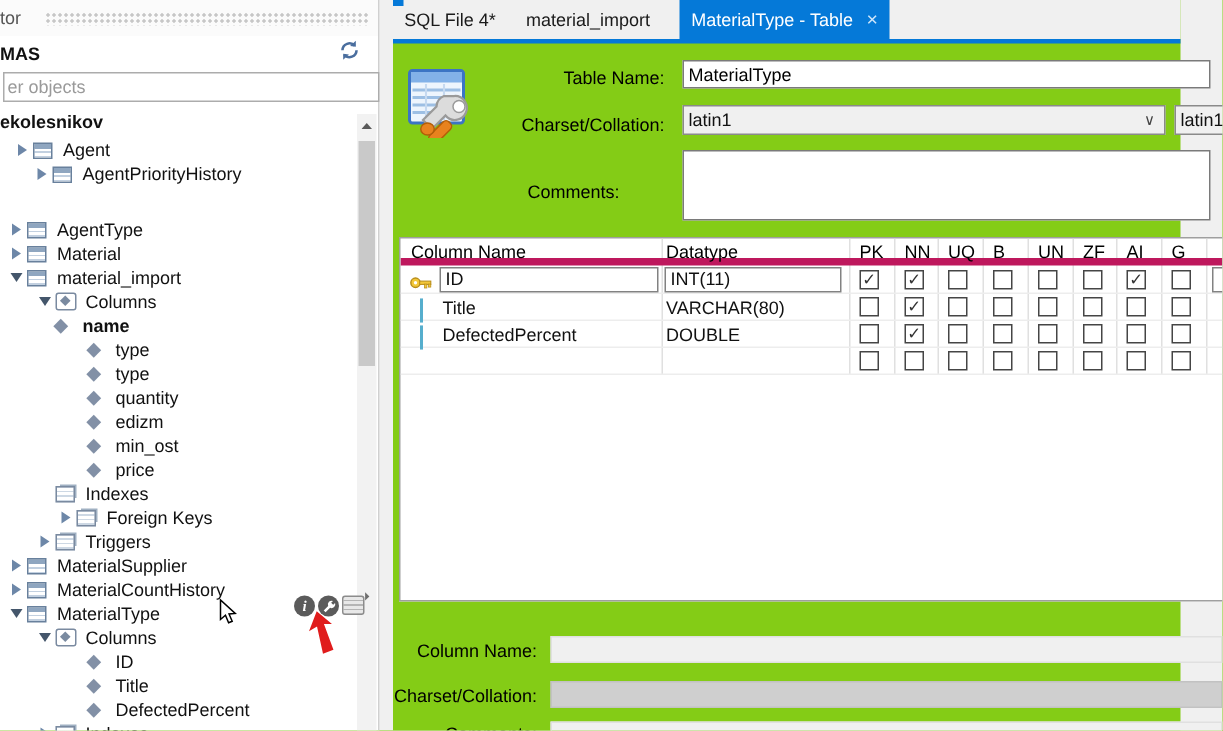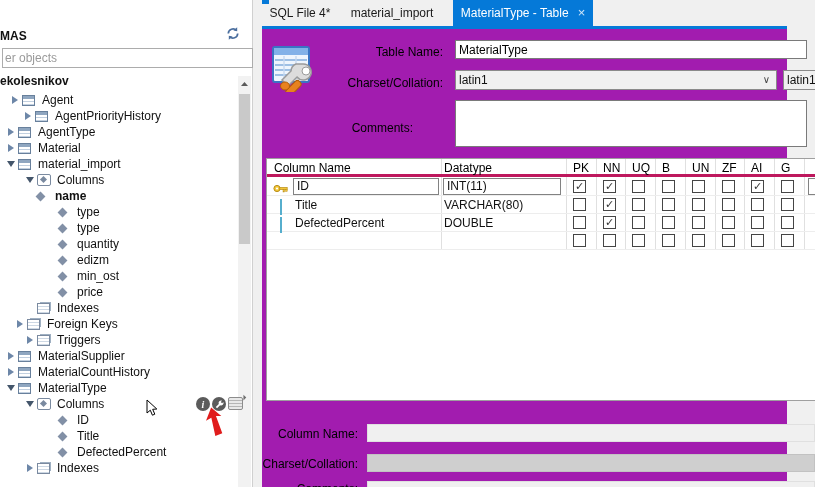--- a/index.html
+++ b/index.html
@@ -46,21 +46,21 @@
   .hic{width:14px;height:14px;border-radius:50%;background:#5b5b5b;color:#fff;display:flex;align-items:center;justify-content:center;
        font-family:"Liberation Serif",serif;font-style:italic;font-weight:bold;font-size:10px}
   #tbledit-icon{width:15px;height:13px;border:1px solid #8c8c8c;box-sizing:border-box;border-radius:2px;position:relative;
        background:repeating-linear-gradient(to bottom,#e8e8e8 0 2px,#b5b5b5 2px 3px)}
   #tbledit-icon:after{content:"";position:absolute;right:-2px;top:-3px;width:0;height:0;
        border-left:4px solid transparent;border-bottom:4px solid transparent;border-top:4px solid #6e6e6e;transform:rotate(45deg)}
   #red-arrow{position:absolute;left:205px;top:407px}
   #mouse-cursor{position:absolute;left:146px;top:399px}
 
   
-  #editor{position:absolute;left:262px;top:0;width:525px;height:487px;background:#a21caf}
+  #editor{position:absolute;left:262px;top:0;width:525px;height:487px;background:#84cc16}
   #tabbar{position:absolute;left:0;top:0;width:100%;height:26px;background:#f0f0f0}
   .tab{position:absolute;top:0;height:26px;line-height:26px;text-align:center;color:#1a1a1a;cursor:pointer}
   .tab.active{color:#fff}
   #tab-close{margin-left:9px;color:#cfe6fa;font-size:13px;cursor:pointer}
   #accent-strip{position:absolute;left:0;top:26px;width:100%;height:3px}
   #tab-frag{position:absolute;left:0;top:0;width:7px;height:4px}
 
   .flabel{position:absolute;width:150px;text-align:right;color:#000}
   #table-name-input{position:absolute;left:193px;top:40px;width:352px;height:19px;border:1px solid #7a7a7a;
       font-family:"Liberation Sans",sans-serif;font-size:12px;padding:0 3px;box-sizing:border-box}
@@ -71,21 +71,21 @@
       box-sizing:border-box;display:flex;align-items:center;padding:0 3px;overflow:hidden;cursor:pointer}
   #comments-area{position:absolute;left:193px;top:100px;width:352px;height:47px;border:1px solid #7a7a7a;resize:none;
       font-family:"Liberation Sans",sans-serif;font-size:12px;box-sizing:border-box}
 
   
   #editor-icon{position:absolute;left:8px;top:42px}
 
   
   #grid{position:absolute;left:4px;top:158px;width:550px;height:243px;border:1px solid #9f9f9f;box-sizing:border-box;background:#fff;overflow:hidden}
   .gsep{position:absolute;top:0;width:1px;height:91px;background:#e0e0e0}
-  #ghead{position:absolute;left:0;top:0;width:100%;height:18px;border-bottom:3px solid #be185d;box-sizing:border-box}
+  #ghead{position:absolute;left:0;top:0;width:100%;height:18px;border-bottom:5px solid #be185d;box-sizing:border-box}
   .ghl{position:absolute;top:2px;color:#000}
   .grow{position:absolute;left:0;width:100%;height:18px;border-bottom:1px solid #ededed;box-sizing:border-box}
   .gname{position:absolute;left:28px;top:2px}
   .gtype{position:absolute;left:177px;top:2px}
   .gicon{position:absolute;left:13px;top:4px}
   .gdiamond{width:7px;height:7px;background:#cdeaf4;border:1px solid #56aecd;transform:rotate(45deg);margin-top:1px}
   .editbox{position:absolute;top:0;height:17px;border:1px solid #828282;background:#fff;box-sizing:border-box;line-height:15px;padding-left:3px}
   .cb{position:absolute;top:2px;width:13px;height:13px;border:1px solid #454545;background:#fff;box-sizing:border-box;
       display:flex;align-items:center;justify-content:center;font-size:11px;color:#333;cursor:pointer}
 
@@ -94,20 +94,24 @@
   .bfield{position:absolute;left:105px;width:448px;height:18px;box-sizing:border-box}
   #b-colname{top:424px;background:#f0f0f0;border:1px solid #e0e0e0}
   #b-charset{top:454px;background:#cfcfcf;border:1px solid #c2c2c2}
   #b-comments{top:481px;background:#f0f0f0;border:1px solid #e0e0e0}
   #b-comments-label{top:482px;height:5px;overflow:hidden}
 </style>
 </head>
 <body>
 
 <div id="sidebar">
+  <div id="nav-titlebar">
+    <span id="nav-title">tor</span>
+    <div id="nav-dots"></div>
+  </div>
   <div id="schemas-header">MAS</div>
   <div id="refresh-btn">
     <svg width="14" height="13" viewBox="0 0 14 13">
       <path d="M2.3 6.5a4.7 4.7 0 0 1 8.2-3" fill="none" stroke="#4a6e9e" stroke-width="1.7"></path>
       <path d="M11.7 6.5a4.7 4.7 0 0 1-8.2 3" fill="none" stroke="#4a6e9e" stroke-width="1.7"></path>
       <path d="M11.2 0.2 L11.2 4.2 L7.4 3.6 Z" fill="#4a6e9e"></path>
       <path d="M2.8 12.8 L2.8 8.8 L6.6 9.4 Z" fill="#4a6e9e"></path>
     </svg>
   </div>
   <input id="filter-box" readonly="" value="er objects" style="">
@@ -125,40 +129,40 @@
       </div>
       <div class="trow" style="padding-left: 20px;">
         <span class="ar">
           <span class="ar-right"></span>
         </span>
         <span class="tic">
           <span class="ic-table"></span>
         </span>
         <span class="tlabel">AgentPriorityHistory</span>
       </div>
+      <div class="trow" style="padding-left: 3px; margin-top: 21px;">
+        <span class="ar">
+          <span class="ar-right"></span>
+        </span>
+        <span class="tic">
+          <span class="ic-table"></span>
+        </span>
+        <span class="tlabel">AgentType</span>
+      </div>
       <div class="trow" style="padding-left: 3px;">
         <span class="ar">
           <span class="ar-right"></span>
         </span>
         <span class="tic">
           <span class="ic-table"></span>
         </span>
-        <span class="tlabel">AgentType</span>
+        <span class="tlabel">Material</span>
       </div>
       <div class="trow" style="padding-left: 3px;">
         <span class="ar">
-          <span class="ar-right"></span>
-        </span>
-        <span class="tic">
-          <span class="ic-table"></span>
-        </span>
-        <span class="tlabel">Material</span>
-      </div>
-      <div class="trow" style="padding-left: 3px;">
-        <span class="ar">
           <span class="ar-down"></span>
         </span>
         <span class="tic">
           <span class="ic-table"></span>
         </span>
         <span class="tlabel">material_import</span>
       </div>
       <div class="trow" style="padding-left: 22px;">
         <span class="ar">
           <span class="ar-down"></span>
@@ -209,21 +213,21 @@
           <span class="ic-diamond"></span>
         </span>
         <span class="tlabel">price</span>
       </div>
       <div class="trow" style="padding-left: 37px;">
         <span class="tic">
           <span class="ic-stack"></span>
         </span>
         <span class="tlabel">Indexes</span>
       </div>
-      <div class="trow" style="padding-left: 12px;">
+      <div class="trow" style="padding-left: 36px;">
         <span class="ar">
           <span class="ar-right"></span>
         </span>
         <span class="tic">
           <span class="ic-stack"></span>
         </span>
         <span class="tlabel">Foreign Keys</span>
       </div>
       <div class="trow" style="padding-left: 22px;">
         <span class="ar">

